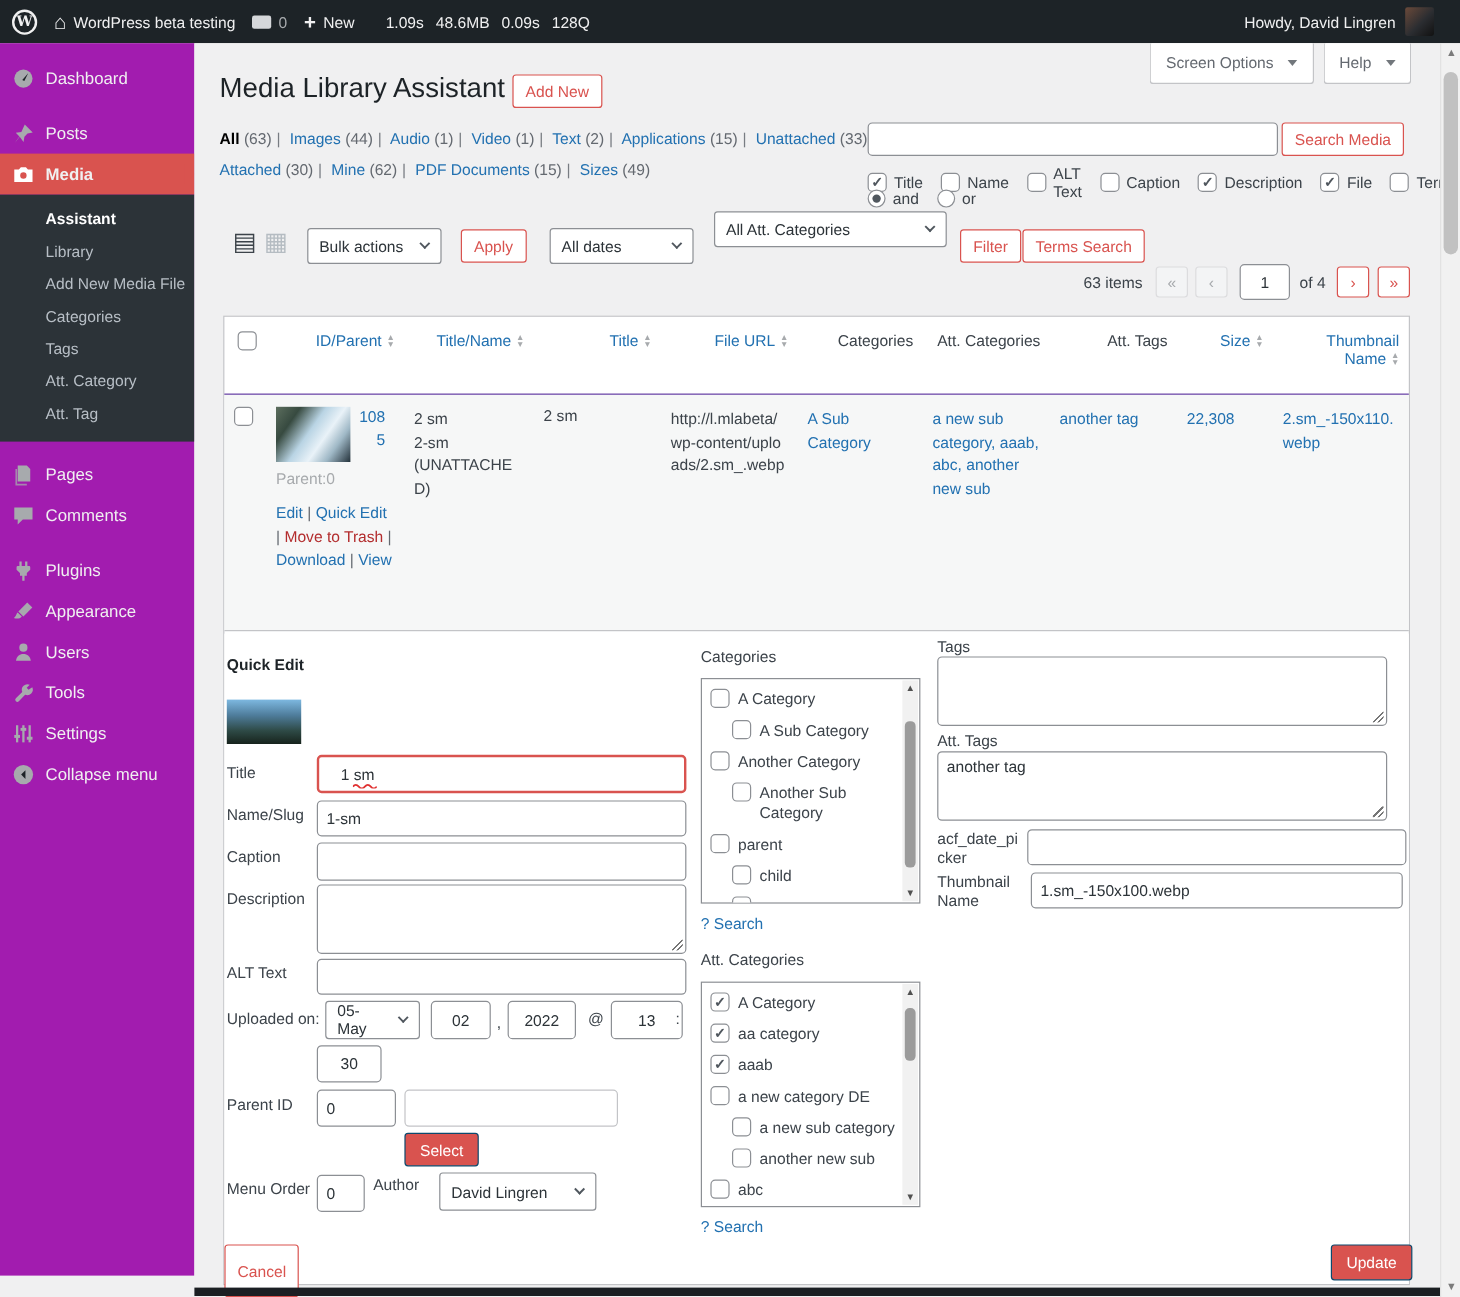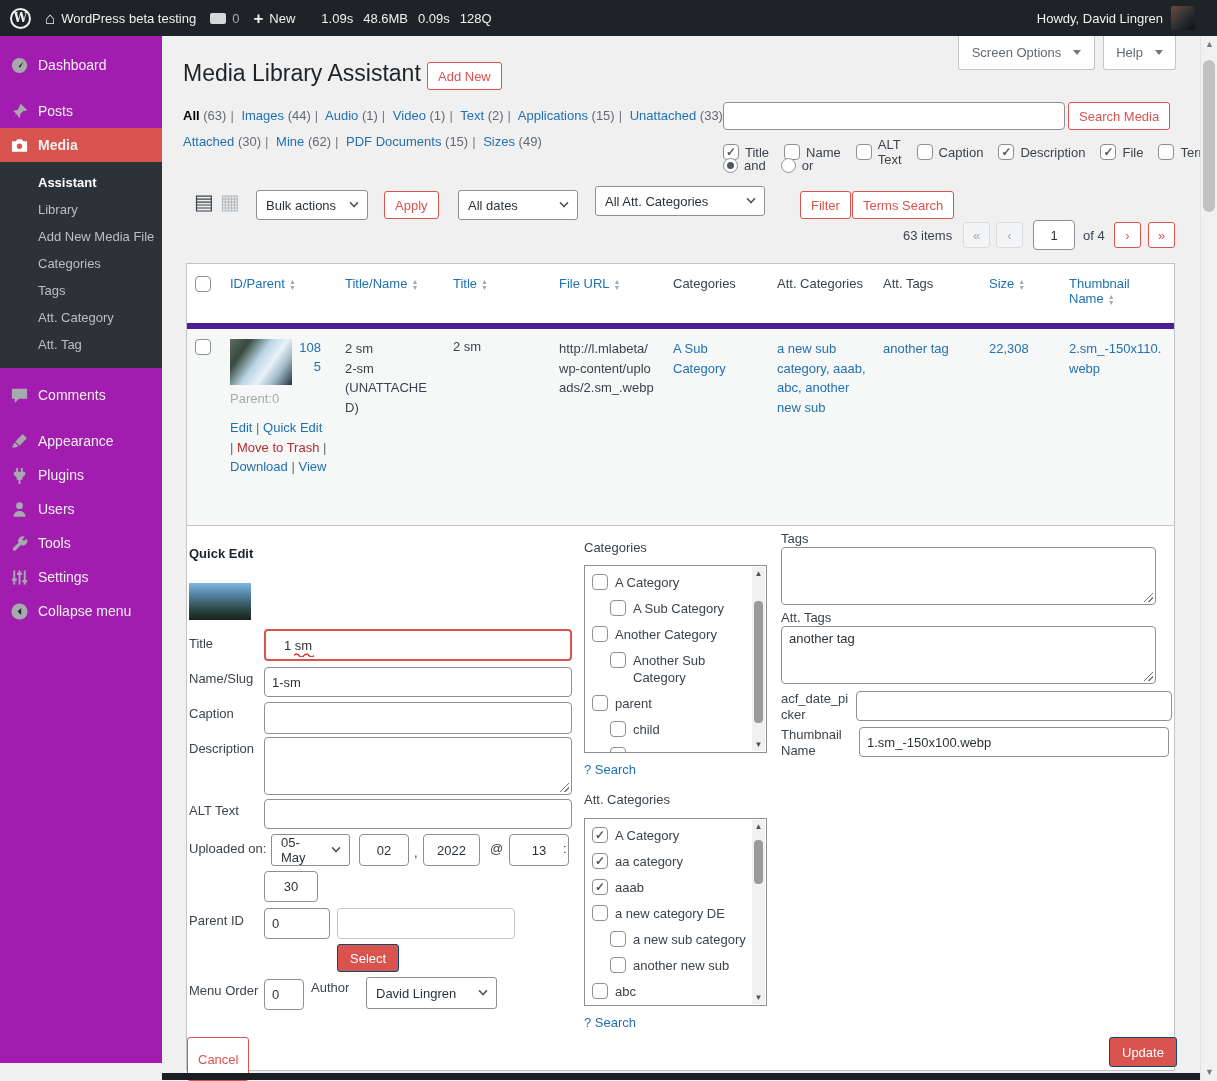--- a/index.html
+++ b/index.html
@@ -68,21 +68,21 @@
   .view-icon { font-size: 21px; line-height: 22px; cursor: pointer; }
   .view-icon.on { color: #3c434a; }
   .view-icon.off { color: #b5bcc2; }
 
   .pg-btn { height: 26px; min-width: 27px; padding: 0 6px; display: inline-flex; align-items: center; justify-content: center; border-radius: 3px; cursor: pointer; }
   .pg-dis { background: #f3f4f5; border: 1px solid #dcdcde; color: #a7aaad; }
   .pg-act { background: #fff; border: 1px solid #d9534f; color: #d9534f; }
 
   
   #card { position: absolute; left: 24px; top: 227px; width: 989px; height: 808px; background: #fff; border: 1px solid #c3c4c7; }
-  #thead { display: flex; height: 65px; border-bottom: 6px solid #4c1d95; }
+  #thead { display: flex; height: 65px; border-bottom: 1px solid #4c1d95; text-align: right; }
   #trow { display: flex; height: 197px; background: #f6f7f7; border-bottom: 1px solid #c3c4c7; }
   .cell { padding: 10px 8px; overflow: hidden; }
   .hc { padding-top: 12px; font-weight: 400; }
   .c0 { width: 35px; } .c1 { width: 115px; } .c2 { width: 108px; } .c3 { width: 106px; }
   .c4 { width: 114px; } .c5 { width: 104px; } .c6 { width: 106px; } .c7 { width: 106px; }
   .c8 { width: 80px; } .c9 { width: 113px; }
   .sort { display: inline-flex; flex-direction: column; vertical-align: middle; margin-left: 4px; }
   .sort::before { content: "▲"; font-size: 7px; line-height: 6px; color: #a7aaad; }
   .sort::after { content: "▼"; font-size: 7px; line-height: 6px; color: #a7aaad; }
   .thumb1 { width: 62px; height: 46px; flex: none; background: linear-gradient(125deg, #5c6e5e 0%, #374a40 22%, #b9d4e4 45%, #e9f2f8 62%, #9fb8c6 78%, #23313a 100%); }
@@ -183,42 +183,51 @@
       <div class="smi">Library</div>
       <div class="smi">Add New Media File</div>
       <div class="smi">Categories</div>
       <div class="smi">Tags</div>
       <div class="smi">Att. Category</div>
       <div class="smi">Att. Tag</div>
     </div>
     <div class="mi">
       <span class="mic">
           <svg viewBox="0 0 20 20">
+            <path d="M5 2h8l3 3v11H5z"></path>
+            <path d="M3 5h1.5v13H13v1.5H3z" opacity=".75"></path>
+          </svg>
+        </span>
+      <span>Pages</span>
+    </div>
+    <div class="mi">
+      <span class="mic">
+          <svg viewBox="0 0 20 20">
             <path d="M2 3h16v10.5H9.5L5 18v-4.5H2z"></path>
           </svg>
         </span>
       <span>Comments</span>
     </div>
     <div class="sep-gap"></div>
+    <div class="mi">
+      <span class="mic">
+          <svg viewBox="0 0 20 20">
+            <path d="M6.5 2h2v4h3V2h2v4H15a1 1 0 011 1v2.2l-3 3v2.3H7v-2.3l-3-3V7a1 1 0 011-1h1.5zM9 14.5h2V19H9z"></path>
+          </svg>
+        </span>
+      <span>Plugins</span>
+    </div>
     <div class="mi">
       <span class="mic">
           <svg viewBox="0 0 20 20">
             <path d="M13.4 2.2l4.4 4.4L10 14.4 5.6 10z"></path>
             <path d="M5 11c-1.6 1.4-1 3.2-3.4 4.8 2.6 1 5.4.6 7-1.4z"></path>
           </svg>
         </span>
       <span>Appearance</span>
-    </div>
-    <div class="mi">
-      <span class="mic">
-          <svg viewBox="0 0 20 20">
-            <path d="M6.5 2h2v4h3V2h2v4H15a1 1 0 011 1v2.2l-3 3v2.3H7v-2.3l-3-3V7a1 1 0 011-1h1.5zM9 14.5h2V19H9z"></path>
-          </svg>
-        </span>
-      <span>Plugins</span>
     </div>
     <div class="mi">
       <span class="mic">
           <svg viewBox="0 0 20 20">
             <circle cx="10" cy="6" r="3.6"></circle>
             <path d="M3.5 17.5c.5-4 3-6 6.5-6s6 2 6.5 6z"></path>
           </svg>
         </span>
       <span>Users</span>
     </div>
@@ -329,21 +338,21 @@
     <span class="view-icon off abs" style="left:58px; top:155px;">▦</span>
     <div class="faux-select abs" style="left:94px; top:154px; width:112px;">
       <span>Bulk actions</span>
         <span class="chev"></span>
     </div>
     <span class="btn-sec abs" style="left:222px; top:155px;">Apply</span>
     <div class="faux-select abs" style="left:296px; top:154px; width:120px;">
       <span>All dates</span>
         <span class="chev"></span>
     </div>
-    <div class="faux-select abs" style="left:433px; top:150px; width:170px;align-items:center;">
+    <div class="faux-select abs" style="left:433px; top:140px; width:194px;align-items:center;">
       <span>All Att. Categories</span>
         <span class="chev"></span>
     </div>
     <span class="btn-sec abs" style="left:638px; top:155px;">Filter</span>
     <span class="btn-sec abs" style="left:690px; top:155px;">Terms Search</span>
 
     <span class="abs" style="left:741px; top:192px;">63 items</span>
     <span class="pg-btn pg-dis abs" style="left:801px; top:186px;">«</span>
     <span class="pg-btn pg-dis abs" style="left:834px; top:186px;">‹</span>
     <input class="txt-input abs" style="left: 871px; top: 184px; width: 42px; height: 30px; text-align: center;" value="1">

